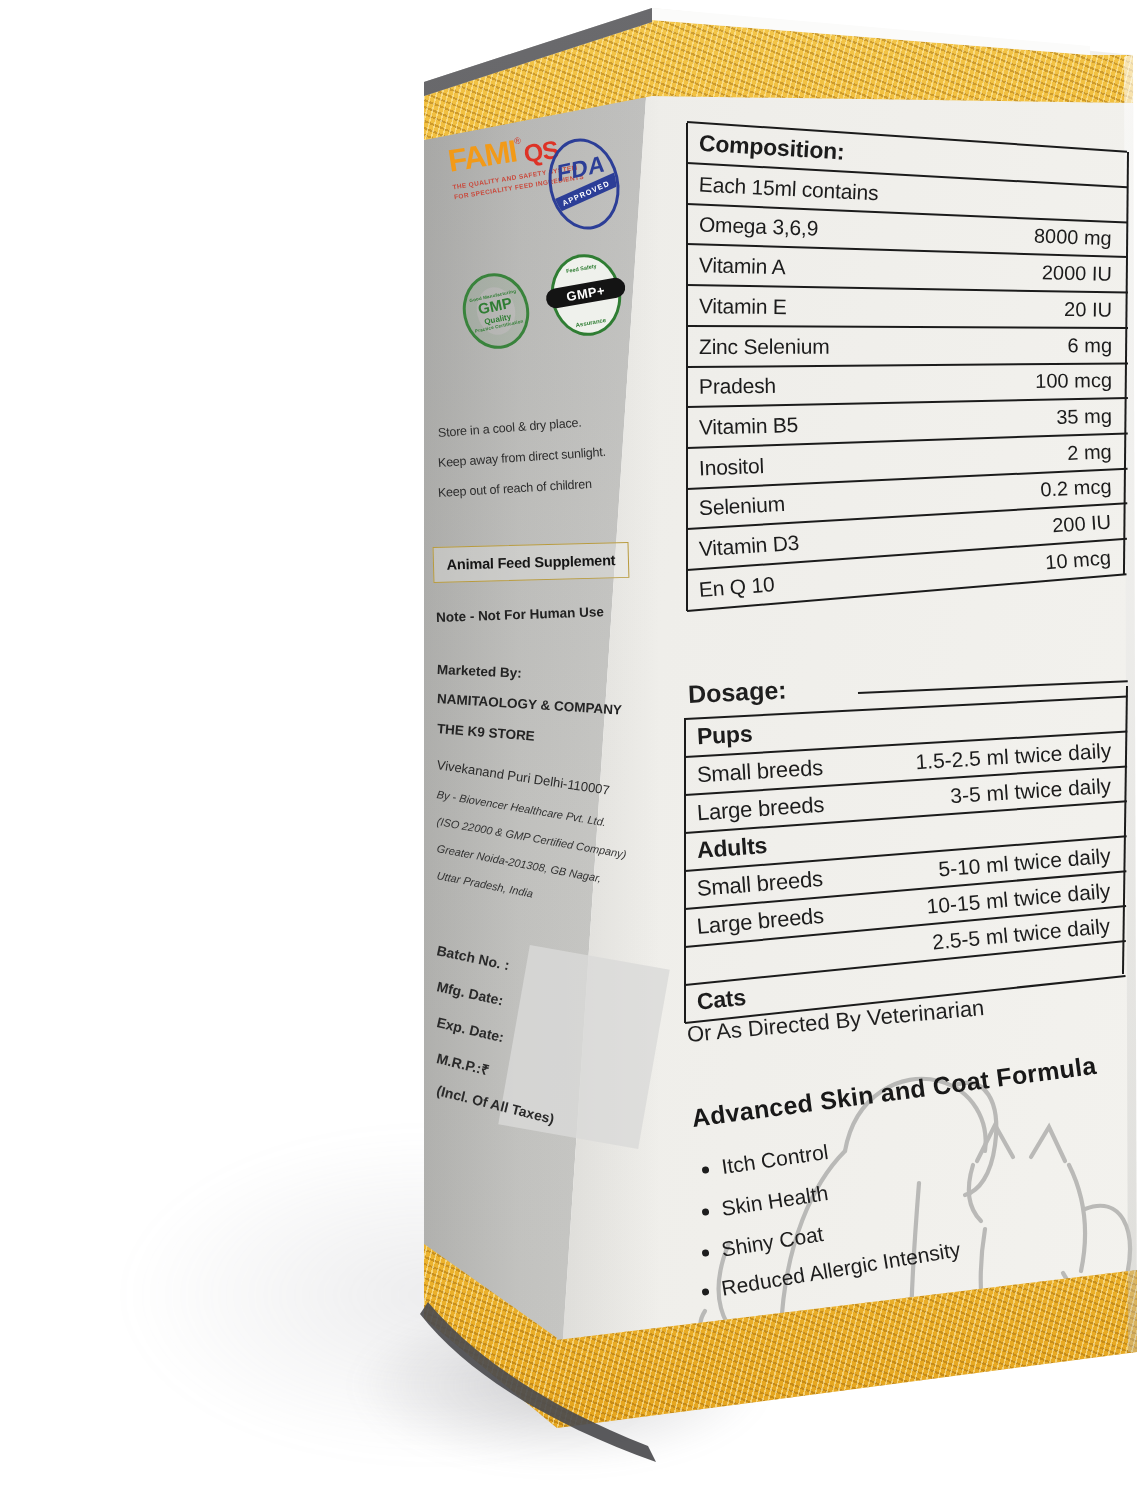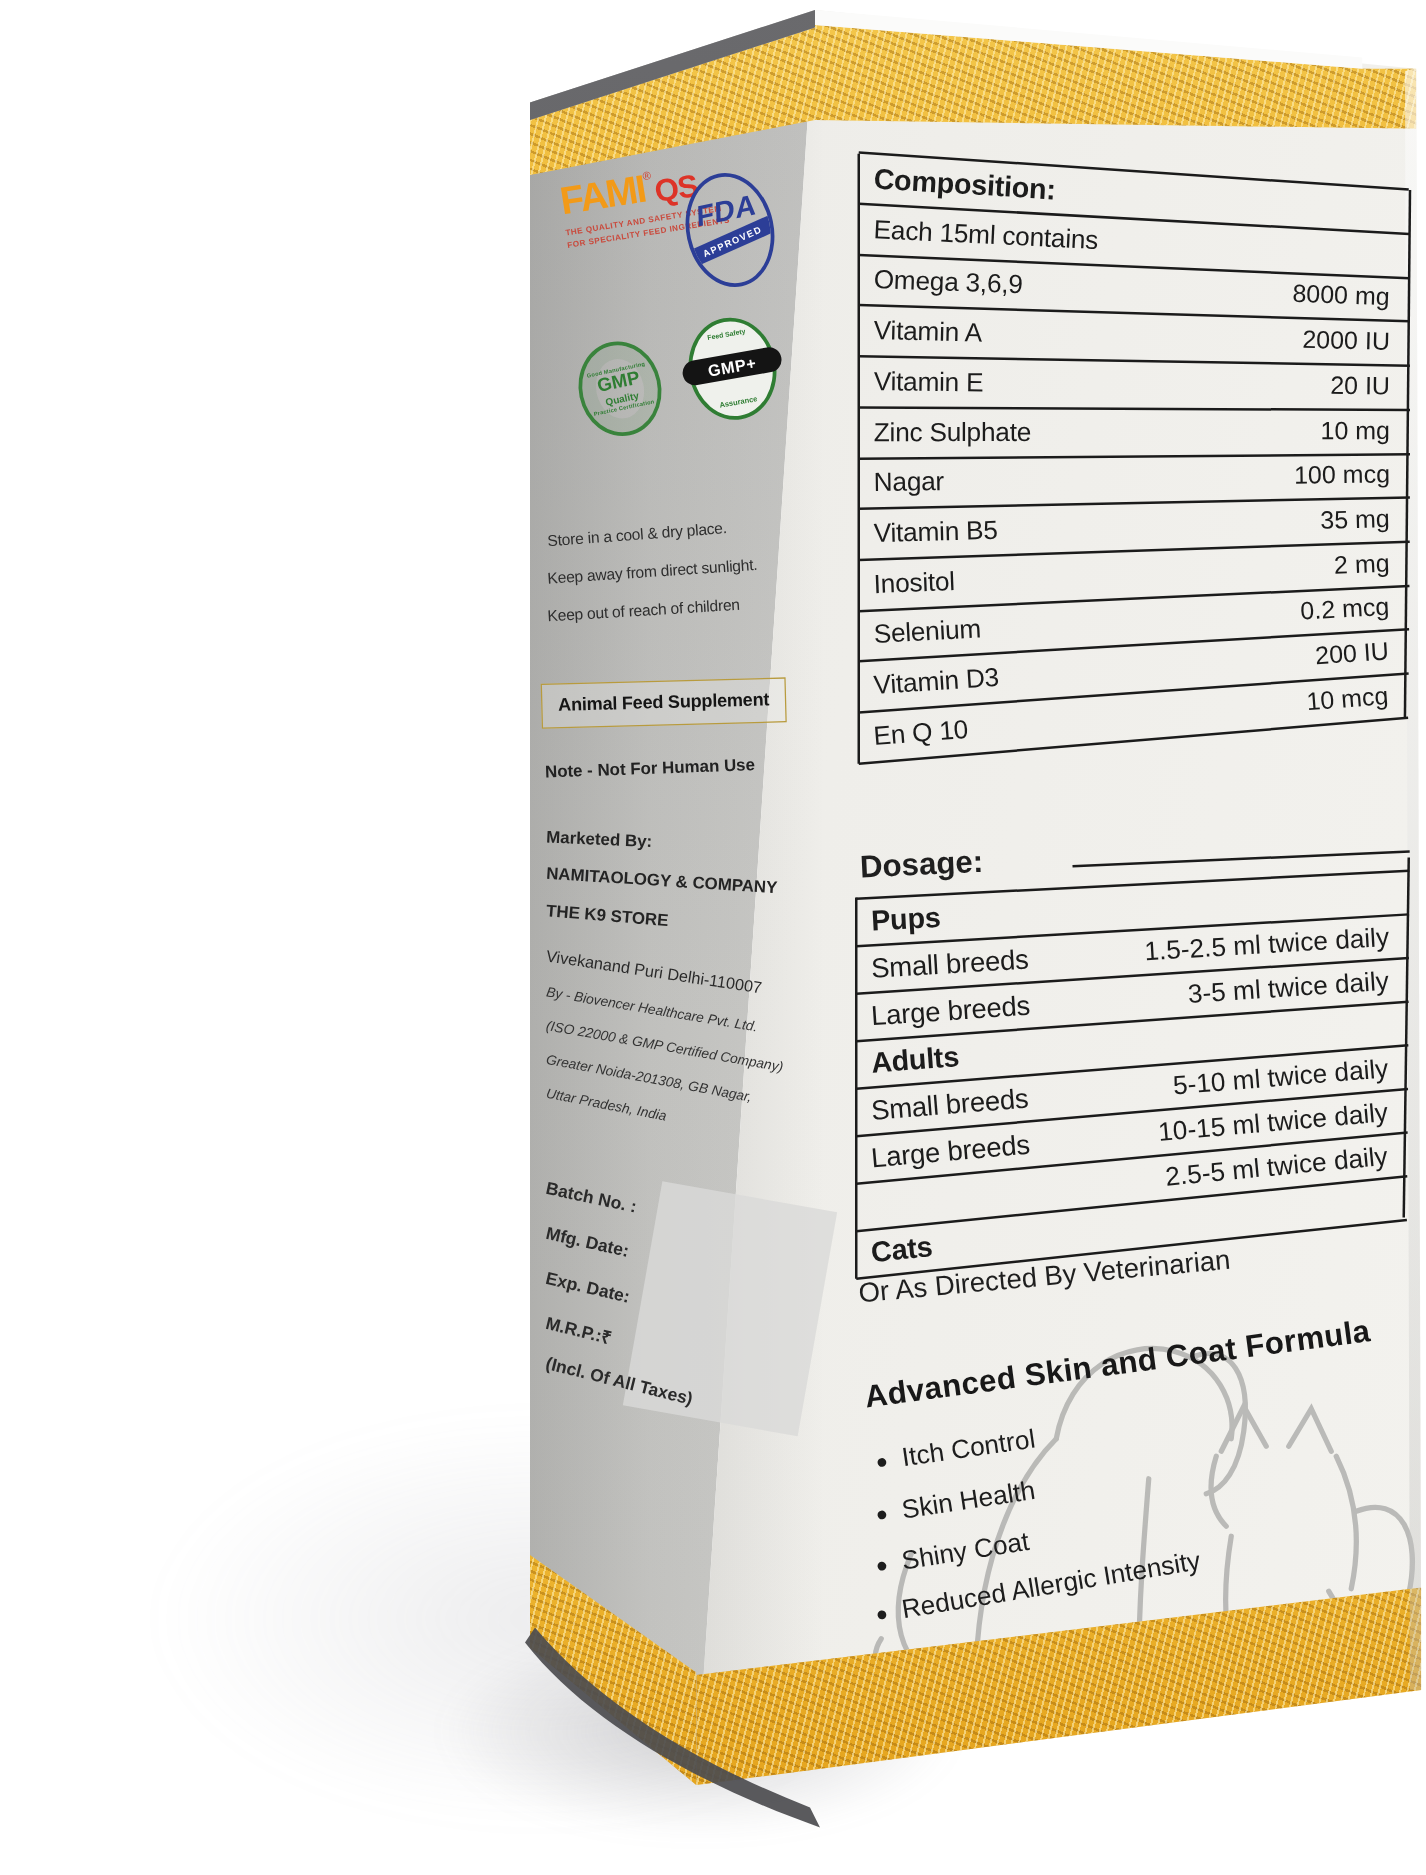--- a/index.html
+++ b/index.html
@@ -212,25 +212,25 @@
     </div>
     <div class="crow" style="left: 687px; top: 244.1px; width: 441px; height: 41px; transform: rotate(1.34deg);">
       <span class="nm">Vitamin A</span>
       <span class="val">2000 IU</span>
     </div>
     <div class="crow" style="left: 687px; top: 284.8px; width: 441px; height: 41px; transform: rotate(0.62deg);">
       <span class="nm">Vitamin E</span>
       <span class="val">20 IU</span>
     </div>
     <div class="crow" style="left: 687px; top: 325.5px; width: 441px; height: 41px; transform: rotate(-0.1deg);">
-      <span class="nm">Zinc Sulphate</span>
-      <span class="val">10 mg</span>
+      <span class="nm">Zinc Selenium</span>
+      <span class="val">6 mg</span>
     </div>
     <div class="crow" style="left: 687px; top: 366.2px; width: 441px; height: 41px; transform: rotate(-0.82deg);">
-      <span class="nm">Nagar</span>
+      <span class="nm">Pradesh</span>
       <span class="val">100 mcg</span>
     </div>
     <div class="crow" style="left: 687px; top: 406.9px; width: 441px; height: 41px; transform: rotate(-1.54deg);">
       <span class="nm">Vitamin B5</span>
       <span class="val">35 mg</span>
     </div>
     <div class="crow" style="left: 687px; top: 447.6px; width: 441px; height: 41px; transform: rotate(-2.26deg);">
       <span class="nm">Inositol</span>
       <span class="val">2 mg</span>
     </div>

